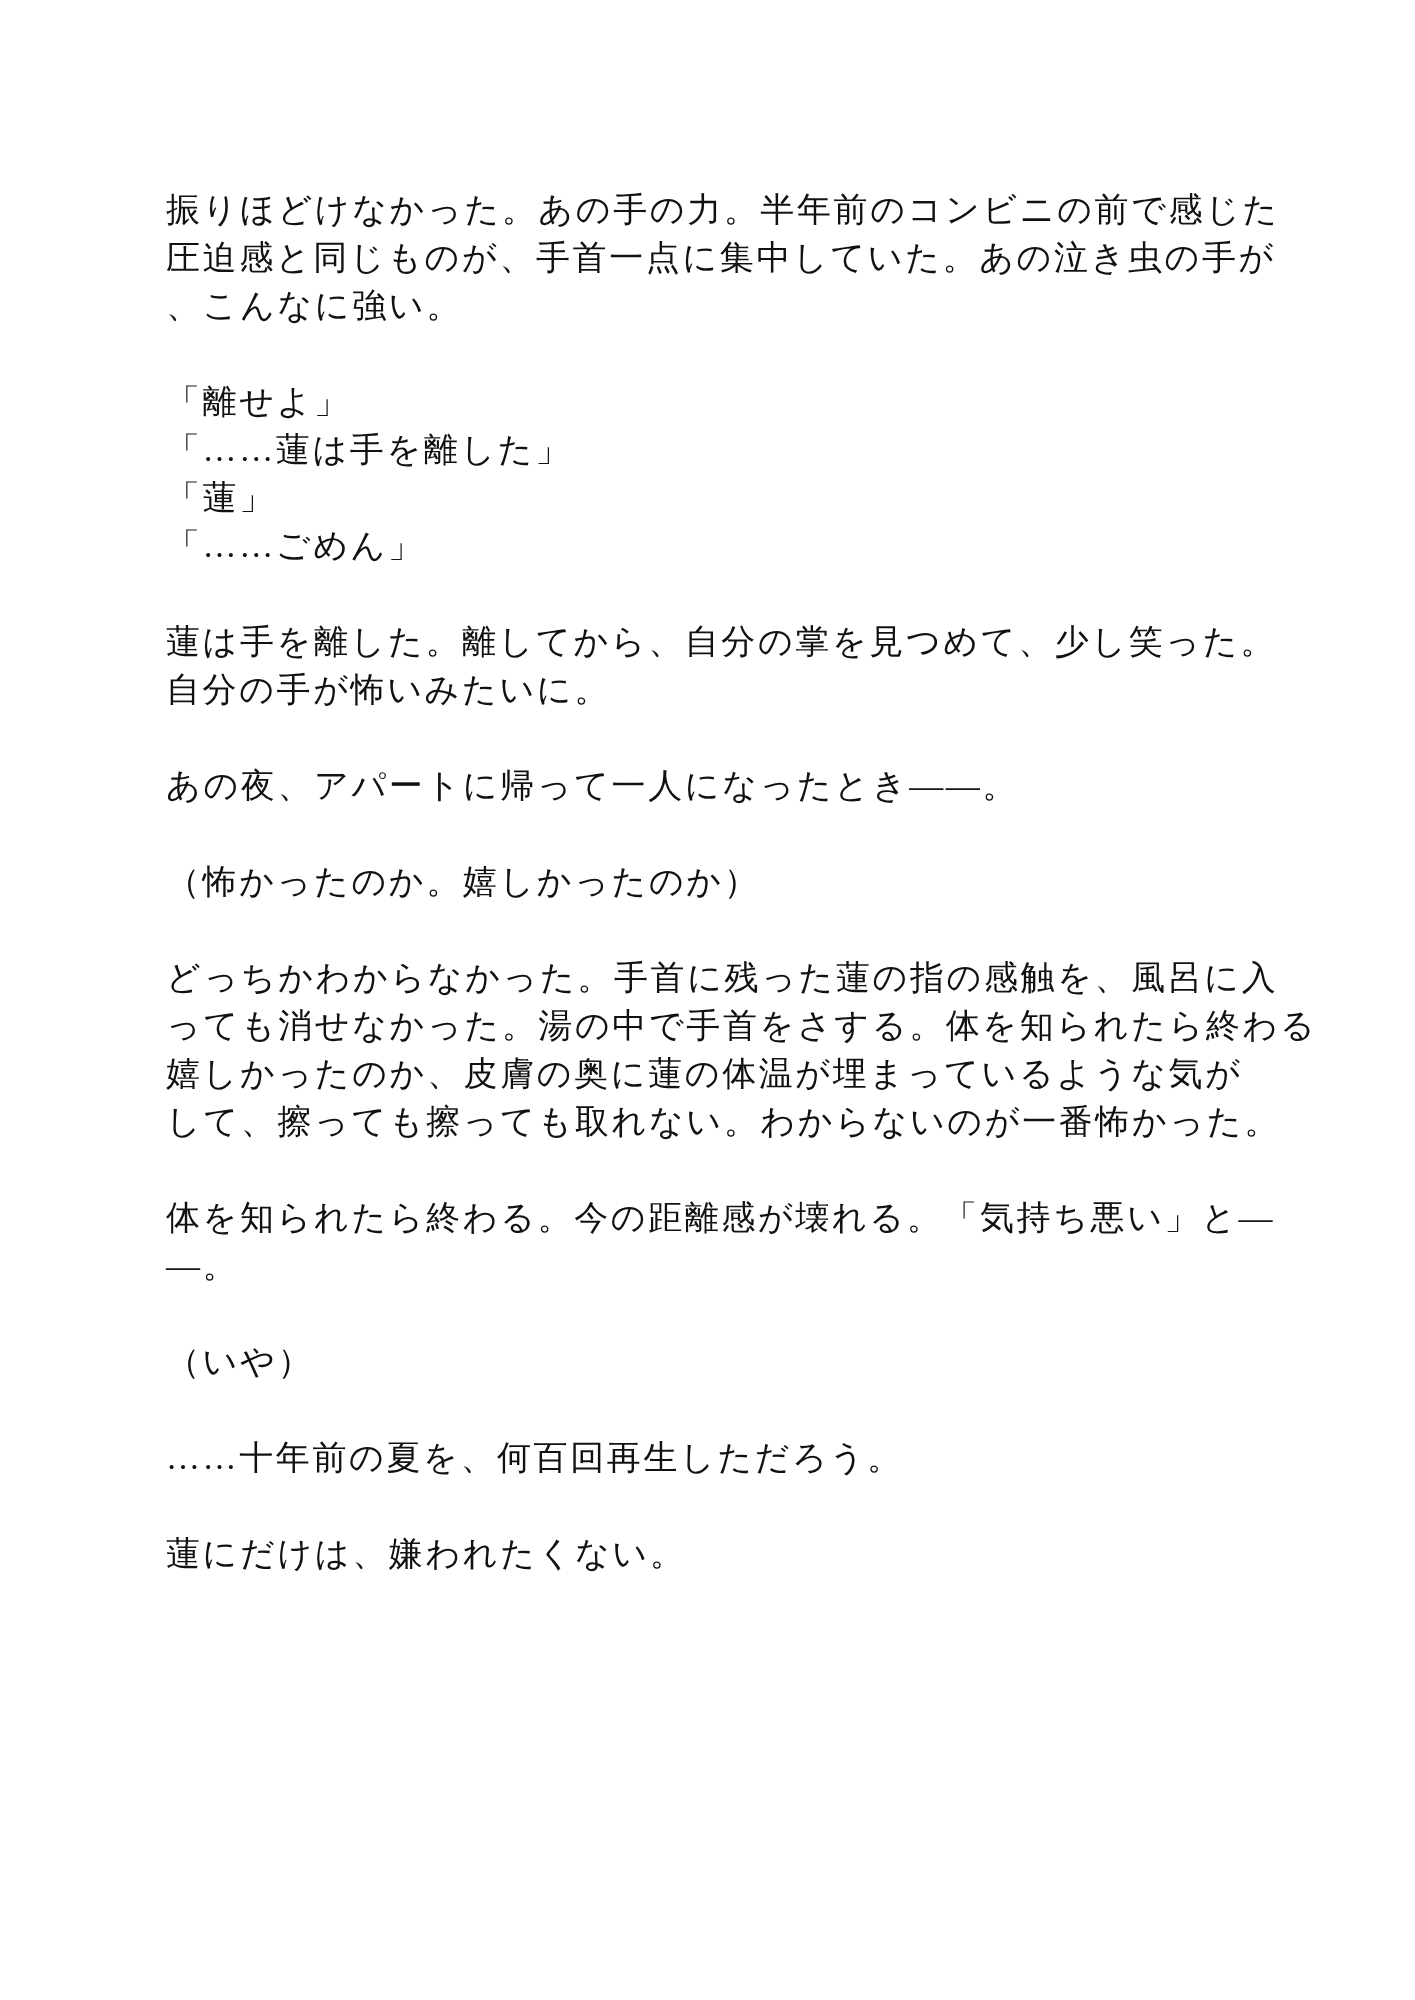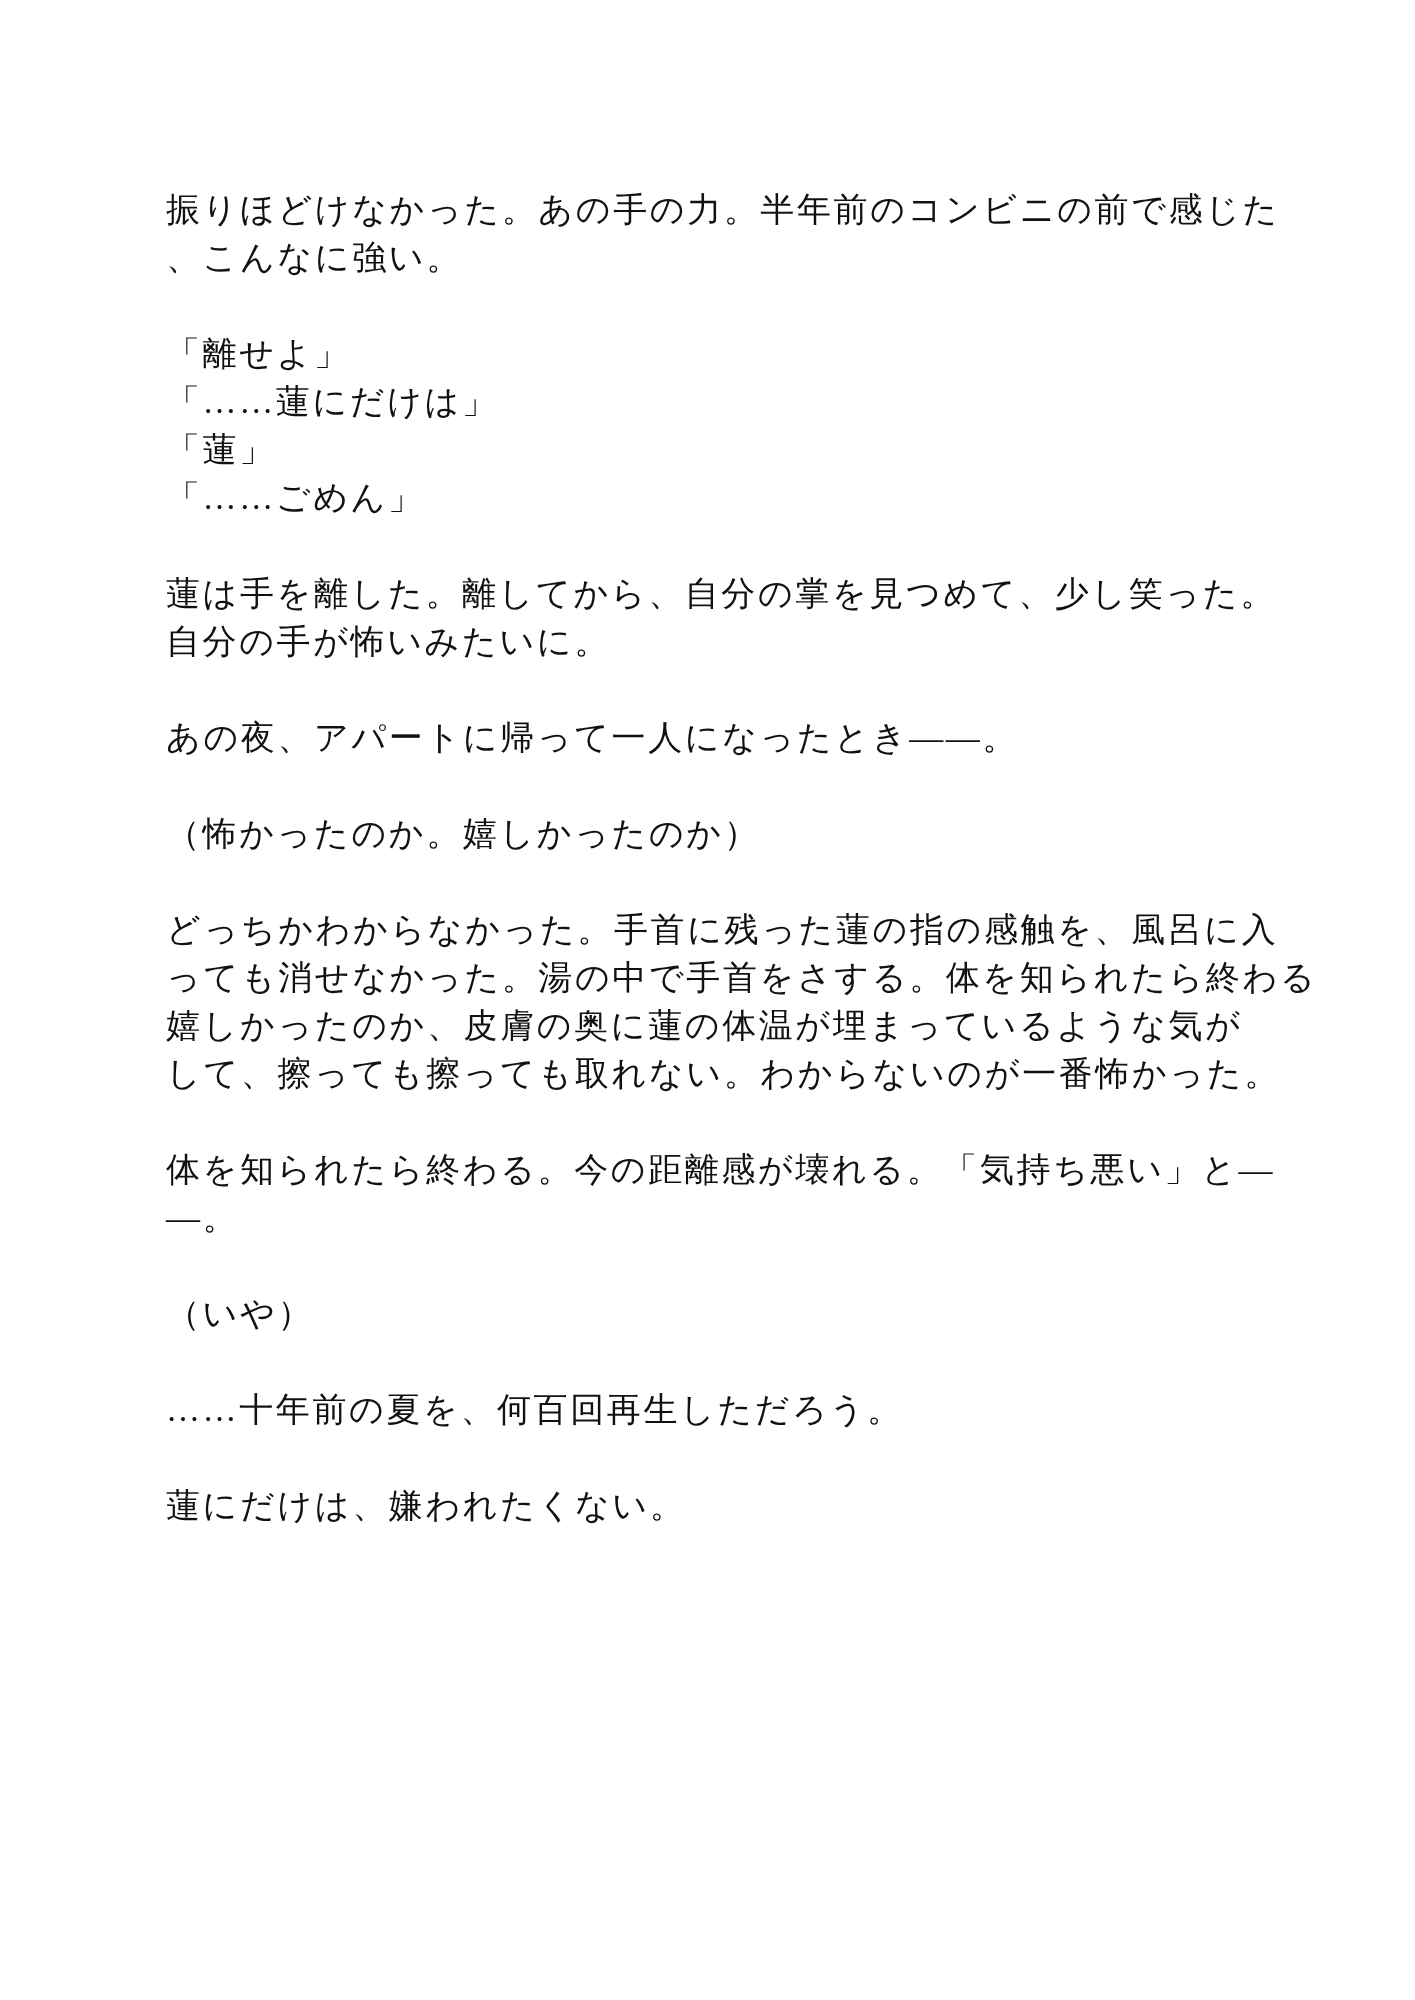--- a/index.html
+++ b/index.html
@@ -36,26 +36,27 @@
     color: #111111;
   }
 </style>
 </head>
 <body>
 
 <div class="page">
 
   <div class="block">
     <div class="line">振りほどけなかった。あの手の力。半年前のコンビニの前で感じた</div>
+    <div class="line">圧迫感と同じものが、手首一点に集中していた。あの泣き虫の手が</div>
     <div class="line">、こんなに強い。</div>
   </div>
 
   <div class="block">
     <div class="line">「離せよ」</div>
-    <div class="line">「……蓮にだけは」</div>
+    <div class="line">「……蓮は手を離した」</div>
     <div class="line">「蓮」</div>
     <div class="line">「……ごめん」</div>
   </div>
 
   <div class="block">
     <div class="line">蓮は手を離した。離してから、自分の掌を見つめて、少し笑った。</div>
     <div class="line">自分の手が怖いみたいに。</div>
   </div>
 
   <div class="block">

